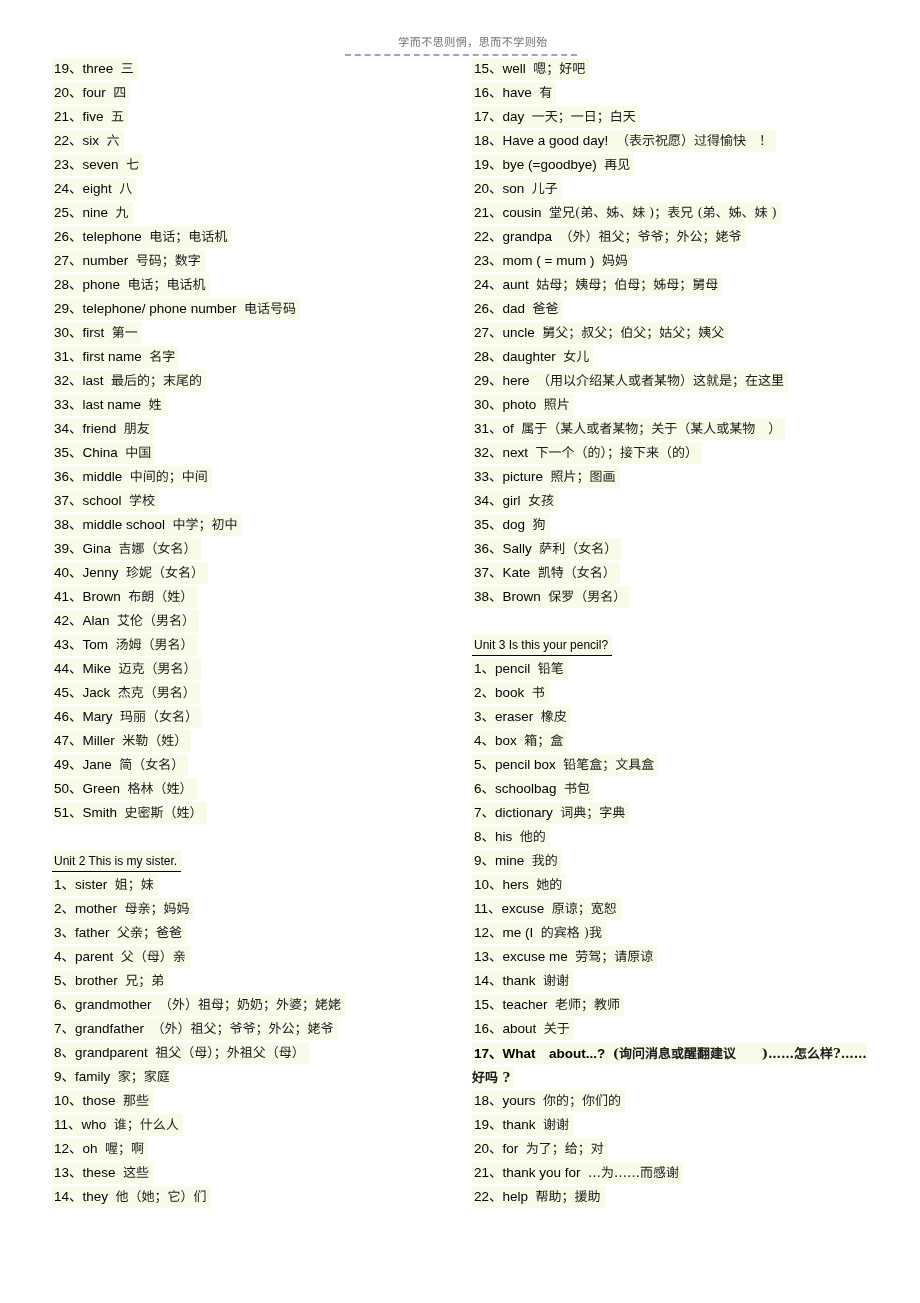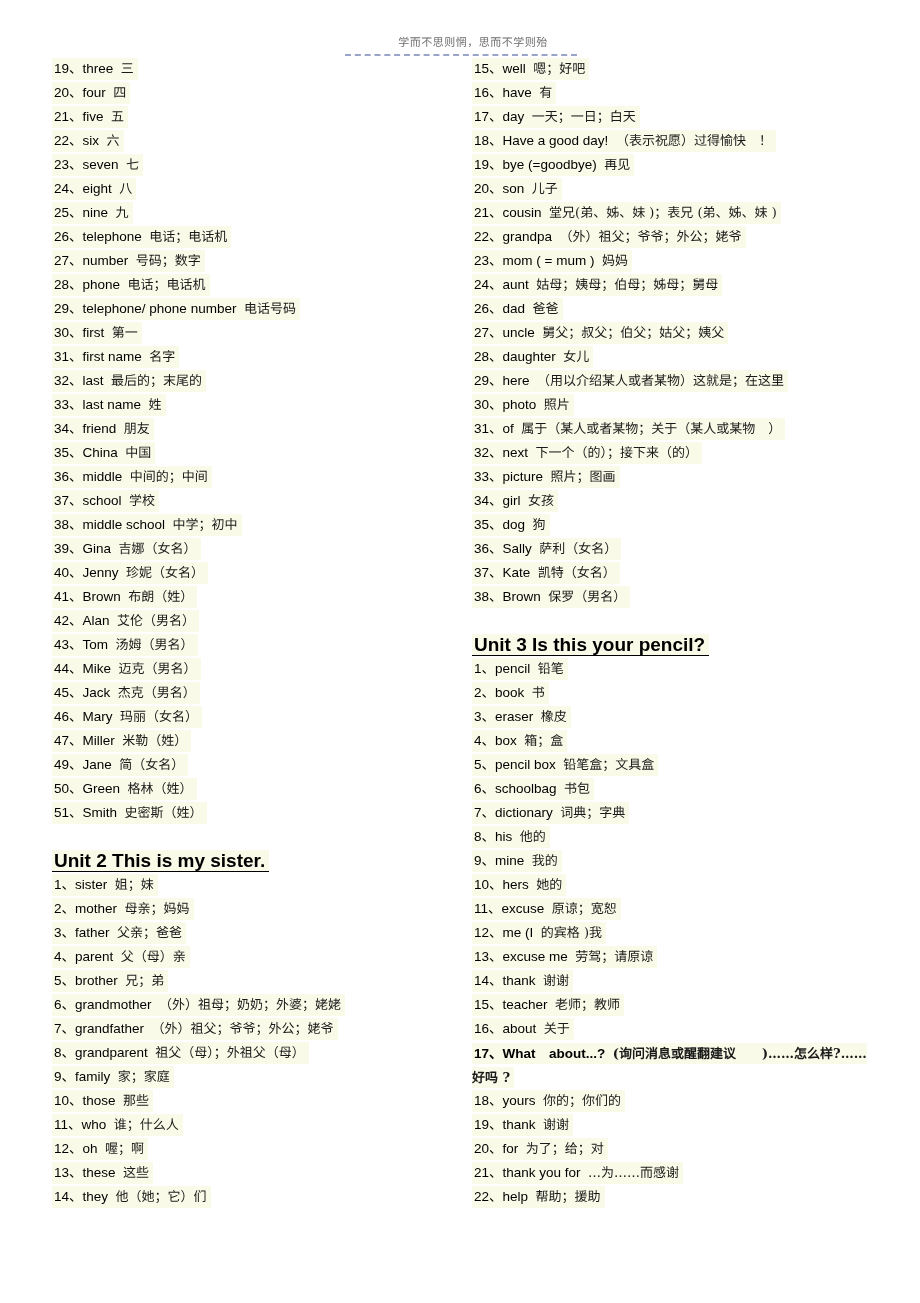--- a/index.html
+++ b/index.html
@@ -100,22 +100,22 @@
     height: auto;
     display: block;
     max-width: 395px;
     font-weight: bold;
   }
   .entry-wrap .hl { display: inline; line-height: 24px; }
 
   
   .unit-heading {
     font-family: "Liberation Sans", "DejaVu Sans", sans-serif;
-    font-size: 19px;
-    font-weight: bold;
+    font-size: 12px;
+    font-weight: normal;
     height: 24px;
     line-height: 17px;
     white-space: nowrap;
   }
   .unit-heading .hl {
     background: #fafae8;
     padding: 3px 4px 2px 2px;
     display: inline-block;
     border-bottom: 1.5px solid #000;
     line-height: 16px;

